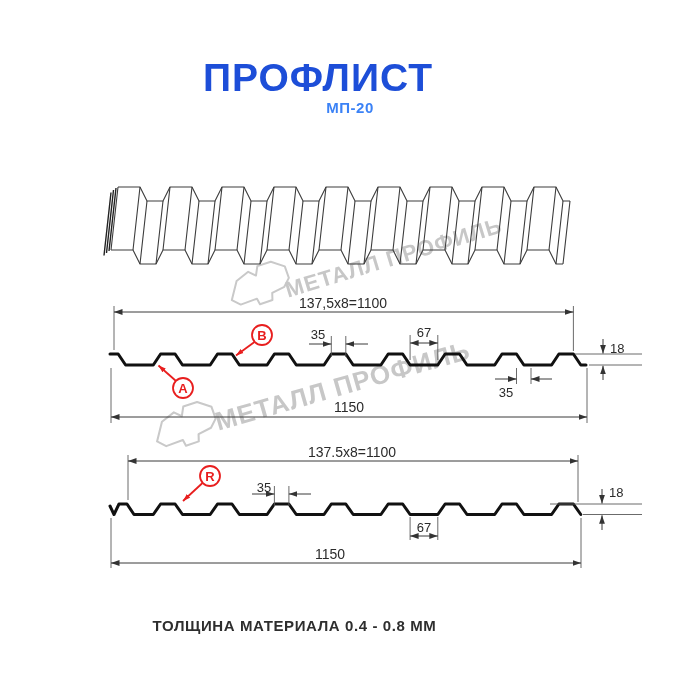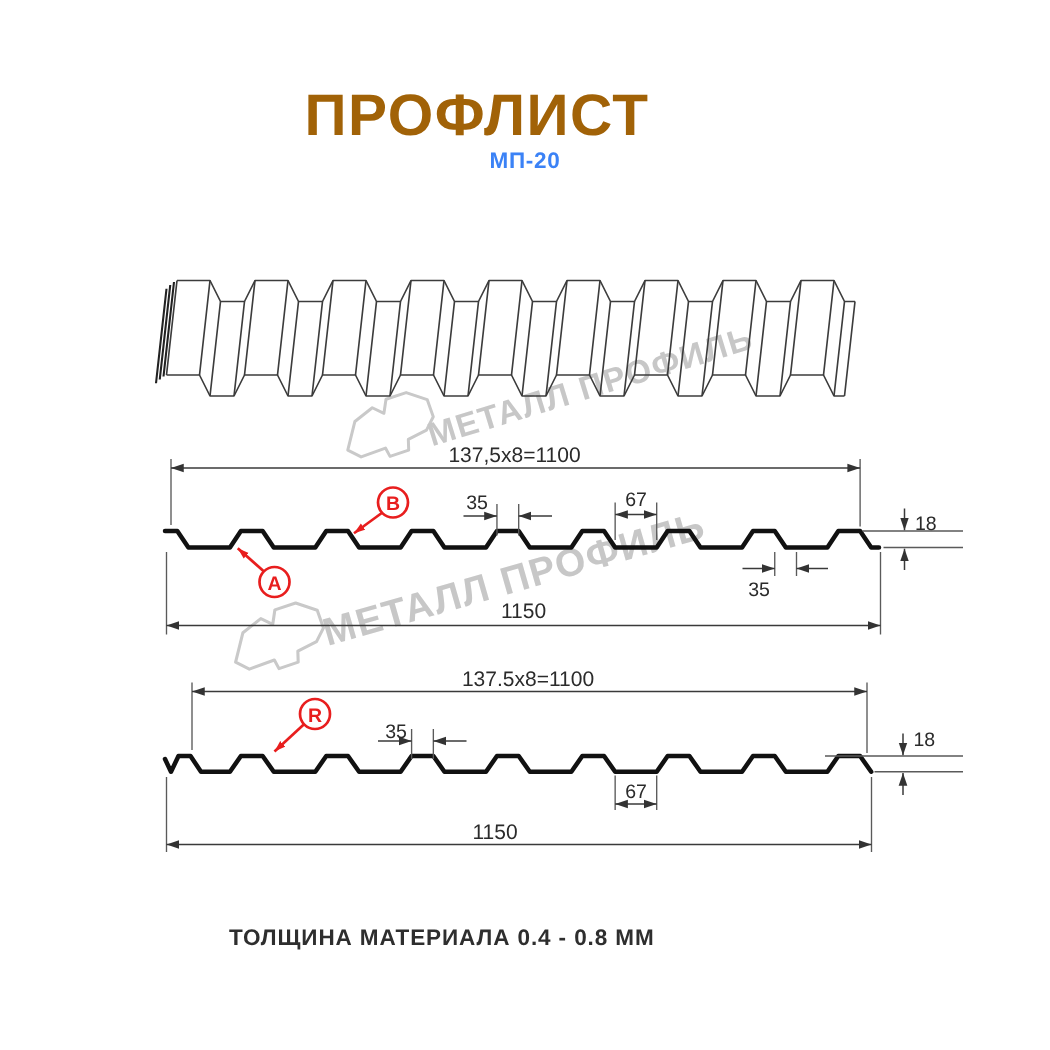--- a/index.html
+++ b/index.html
@@ -1,19 +1,19 @@
 <!DOCTYPE html>
 <html><head>
 <meta charset="utf-8">
 <style>
   html,body{margin:0;padding:0;background:#fff;}
   .page{position:relative;width:700px;height:700px;background:#ffffff;overflow:hidden;
         font-family:"Liberation Sans",sans-serif;}
   .title{position:absolute;left:0;top:56px;width:636px;text-align:center;
-         font-size:39px;font-weight:bold;letter-spacing:1px;color:#a16207;}
+         font-size:39px;font-weight:bold;letter-spacing:1px;color:#1d4ed8;}
   .subtitle{position:absolute;left:0;top:99px;width:700px;text-align:center;
          font-size:15px;font-weight:bold;letter-spacing:.5px;color:#3b82f6;}
   .footer{position:absolute;left:0;top:617px;width:589px;text-align:center;
          font-size:15px;font-weight:bold;letter-spacing:.6px;color:#2e2e2e;}
   .wm{position:absolute;color:#c7c7c7;font-weight:bold;white-space:nowrap;
       transform-origin:0 50%;letter-spacing:1px;}
   .wm1{left:286px;top:278px;font-size:22px;transform:rotate(-17deg);}
   .wm2{left:216px;top:407px;font-size:26px;transform:rotate(-16deg);}
   .wmlogo{position:absolute;}
   svg.draw{position:absolute;left:0;top:0;}

